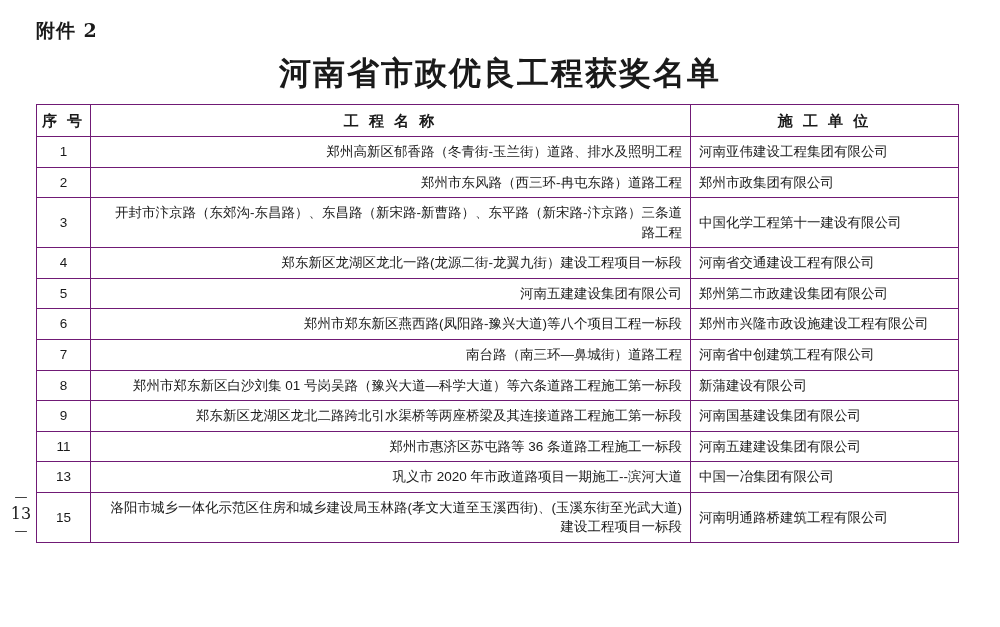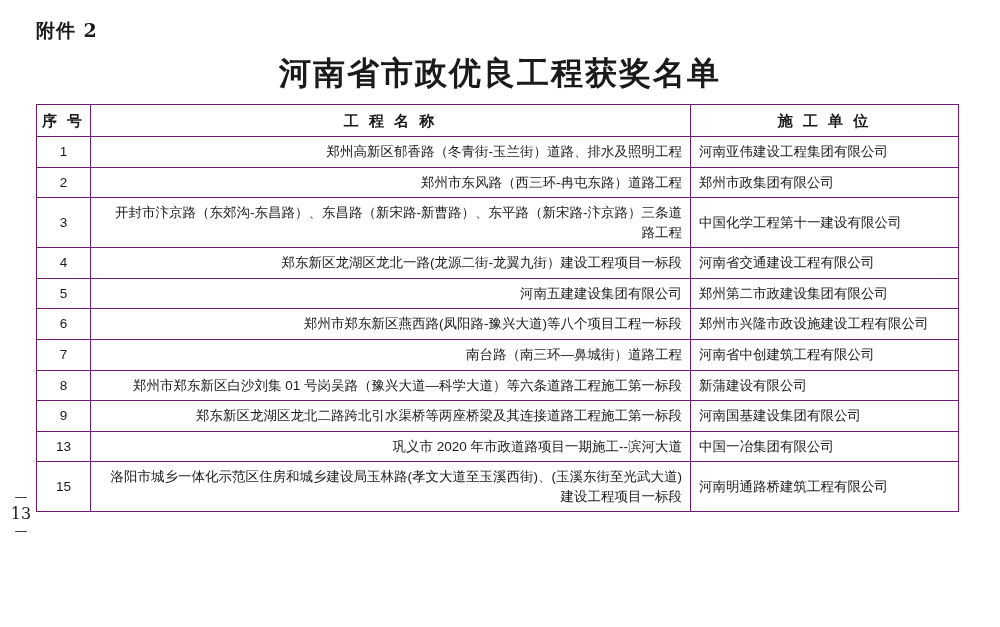--- a/index.html
+++ b/index.html
@@ -178,20 +178,25 @@
           <td class="cell-no">8</td>
           <td class="cell-name">郑州市郑东新区白沙刘集 01 号岗吴路（豫兴大道—科学大道）等六条道路工程施工第一标段</td>
           <td class="cell-unit">新蒲建设有限公司</td>
         </tr>
         <tr class="row">
           <td class="cell-no">9</td>
           <td class="cell-name">郑东新区龙湖区龙北二路跨北引水渠桥等两座桥梁及其连接道路工程施工第一标段</td>
           <td class="cell-unit">河南国基建设集团有限公司</td>
         </tr>
         <tr class="row">
+          <td class="cell-no">11</td>
+          <td class="cell-name">郑州市惠济区苏屯路等 36 条道路工程施工一标段</td>
+          <td class="cell-unit">河南五建建设集团有限公司</td>
+        </tr>
+        <tr class="row">
           <td class="cell-no">13</td>
           <td class="cell-name">巩义市 2020 年市政道路项目一期施工--滨河大道</td>
           <td class="cell-unit">中国一冶集团有限公司</td>
         </tr>
         <tr class="row-tall">
           <td class="cell-no">15</td>
           <td class="cell-name">洛阳市城乡一体化示范区住房和城乡建设局玉林路(孝文大道至玉溪西街)、(玉溪东街至光武大道)建设工程项目一标段</td>
           <td class="cell-unit">河南明通路桥建筑工程有限公司</td>
         </tr>
       </tbody>

